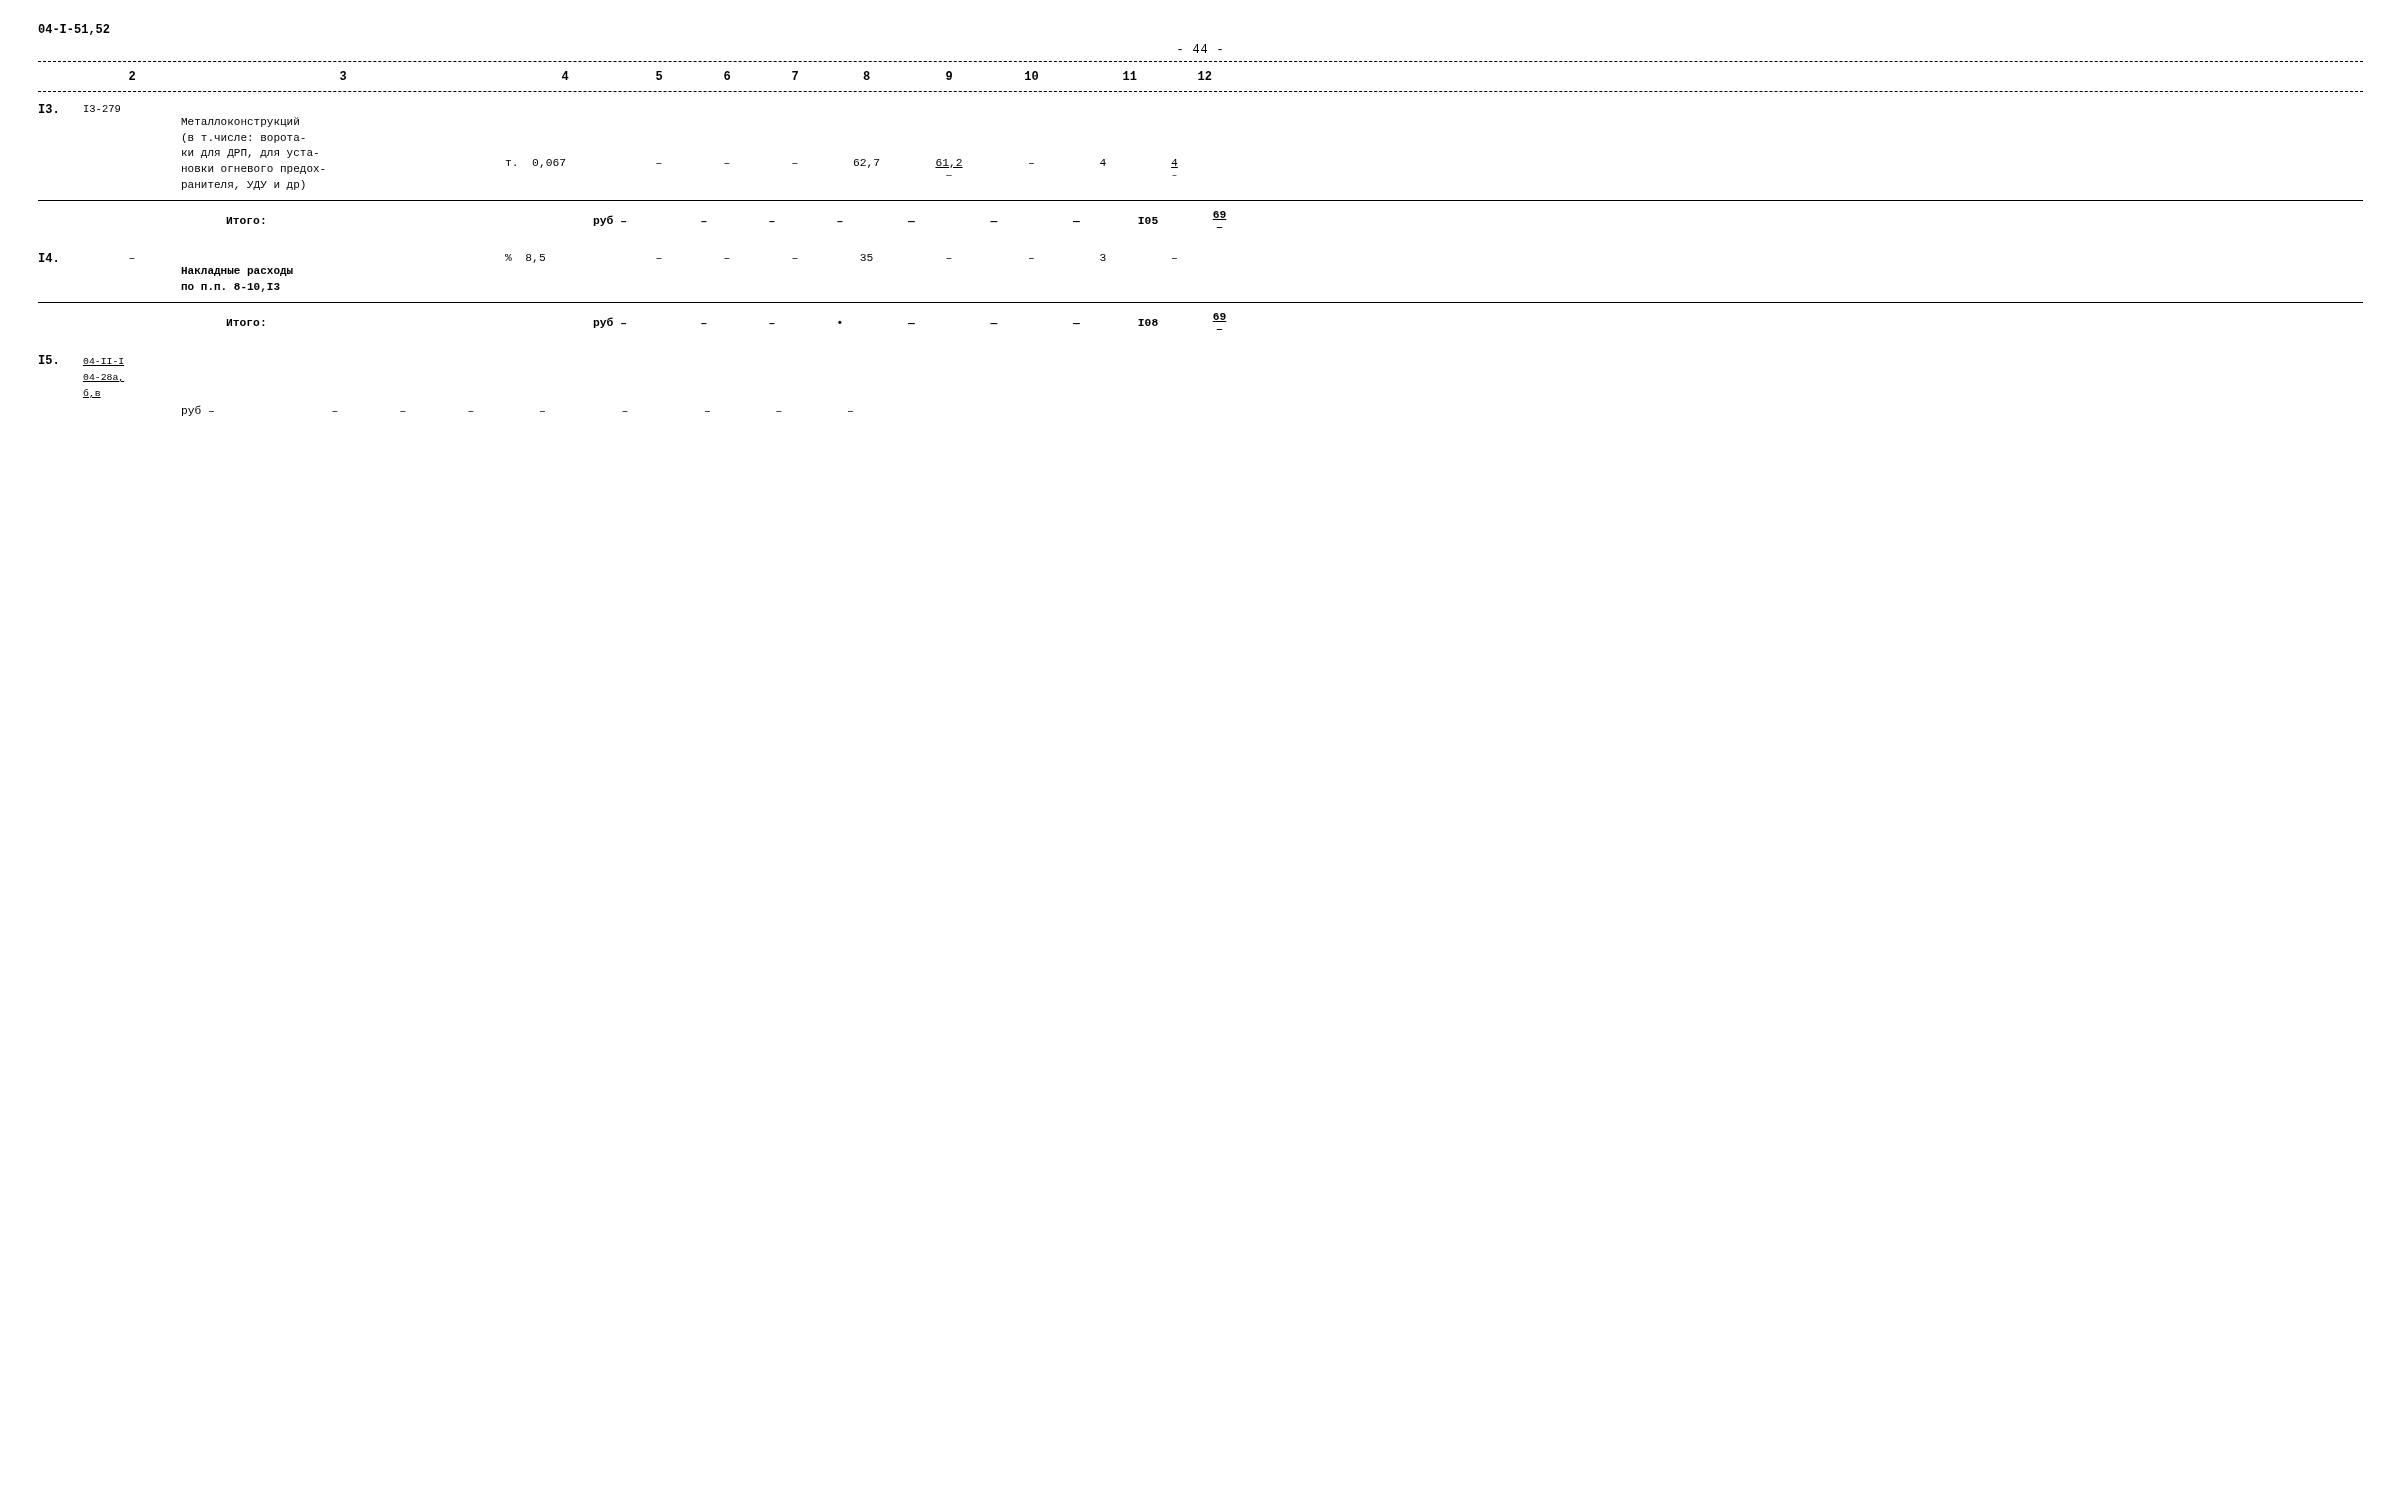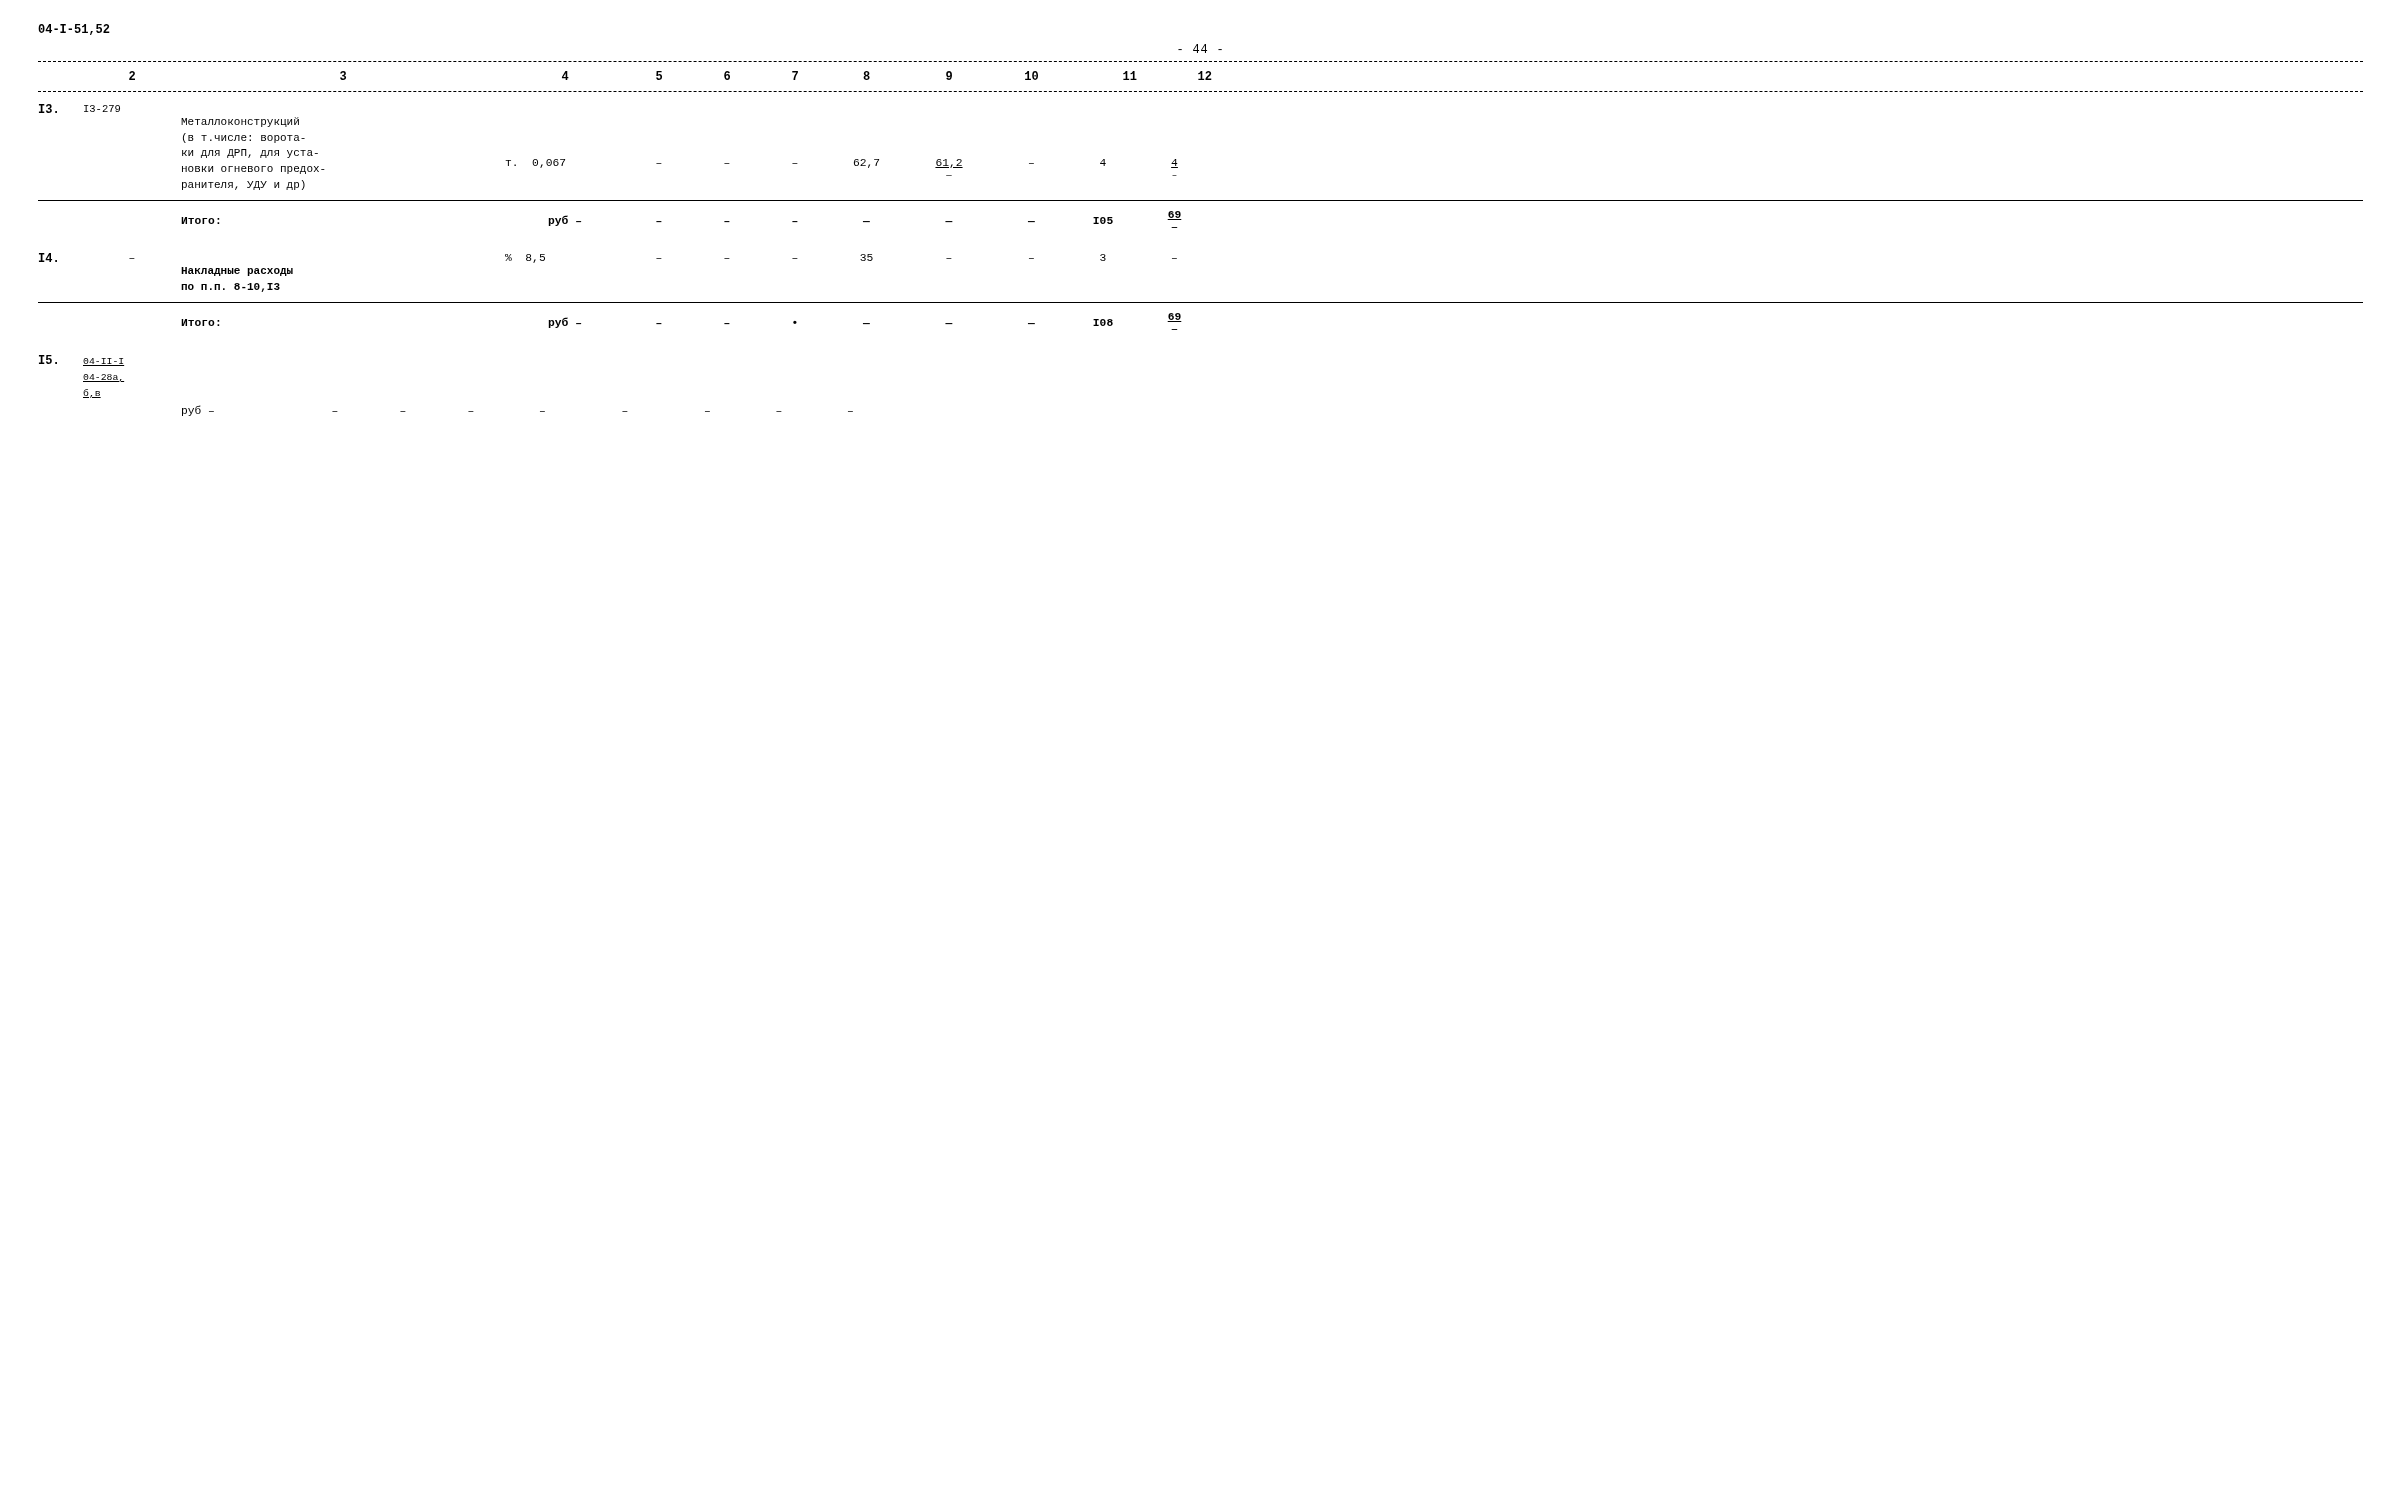--- a/index.html
+++ b/index.html
@@ -85,20 +85,21 @@
     .itogo-row {
       display: flex;
       align-items: center;
       padding: 4.5px 0;
       font-size: 11.3px;
       font-weight: bold;
     }
 
     .itogo-row .col-3 {
       text-align: left;
+      margin-left: 45px;
     }
 
     .underline {
       text-decoration: underline;
     }
 
     .sub-note {
       font-size: 9px;
       color: #000;
     }

